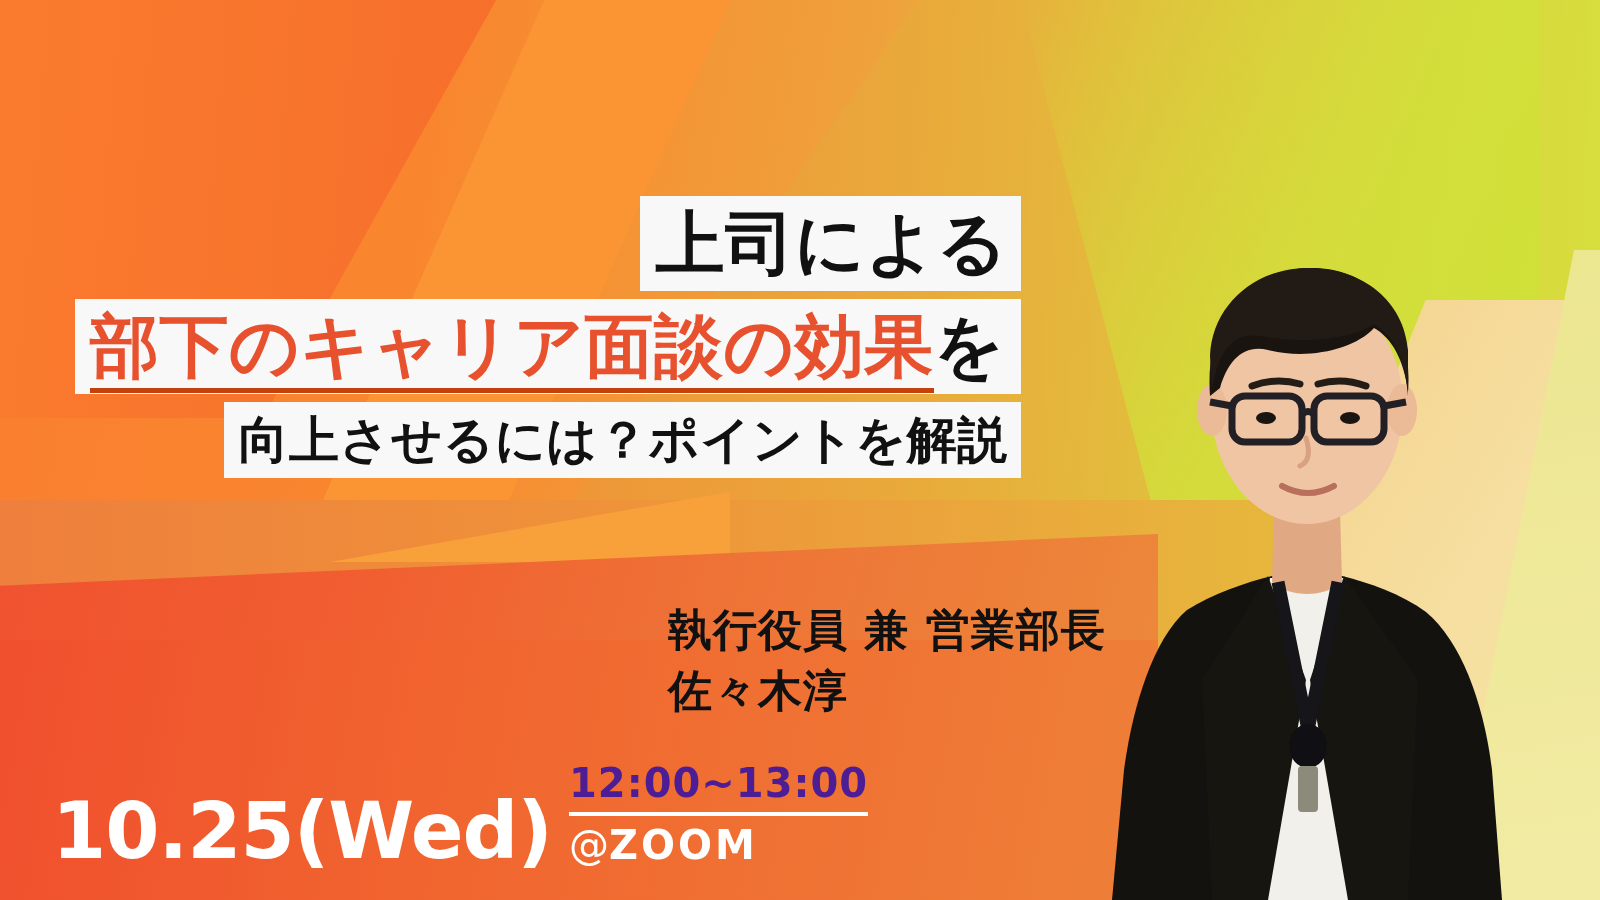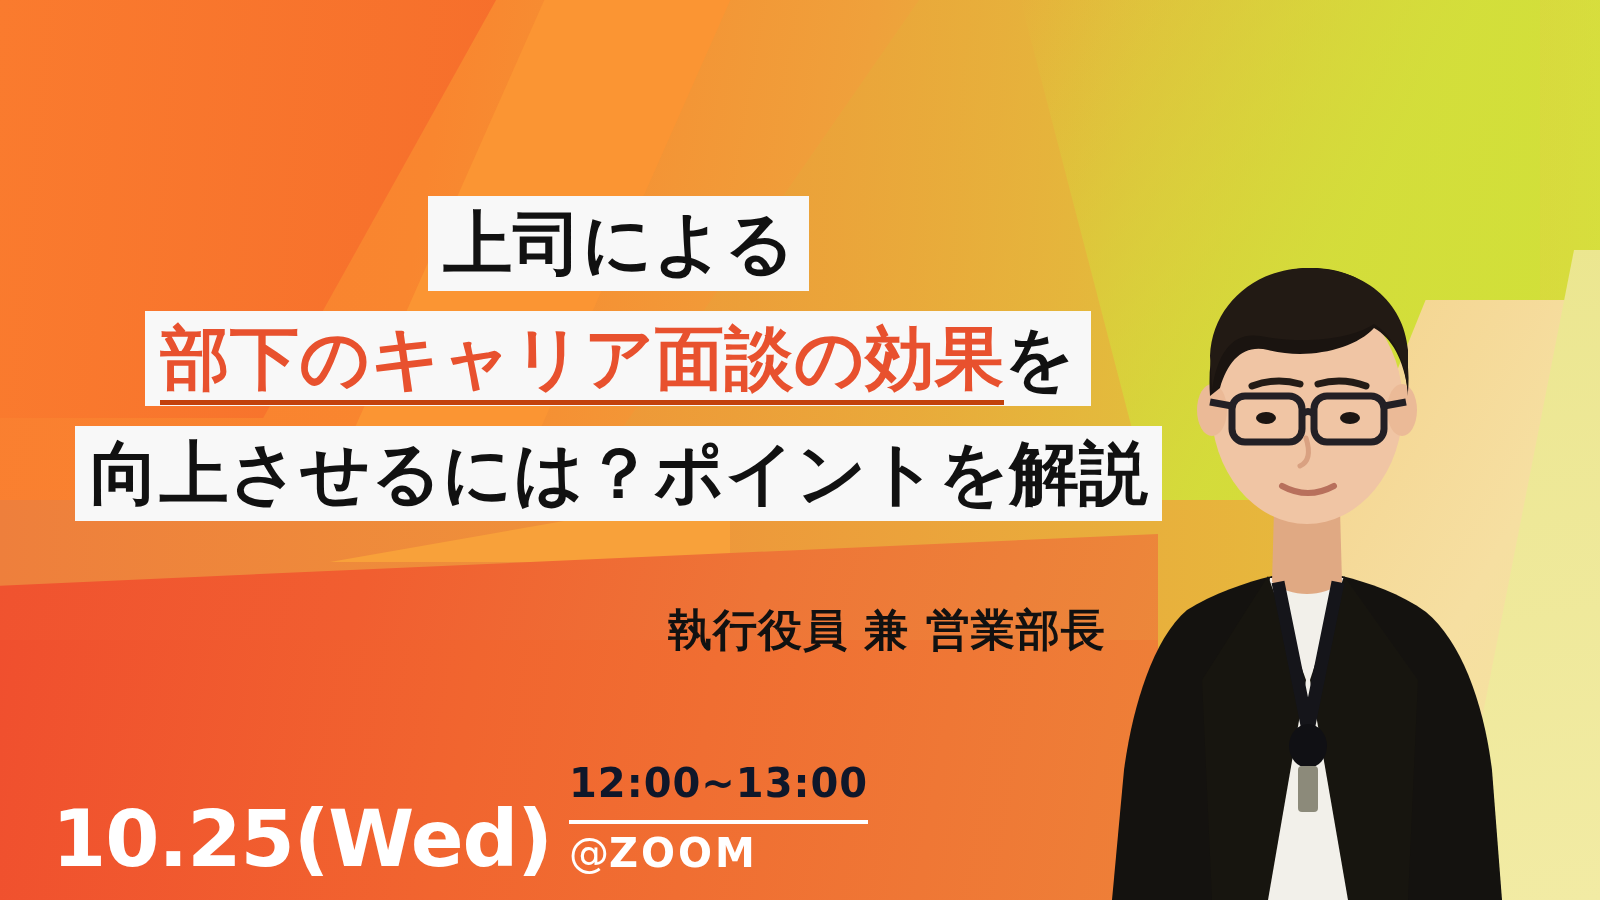--- a/index.html
+++ b/index.html
@@ -75,40 +75,40 @@
   }
   .wedge-lime {
     position:absolute; right:60px; top:-2px; width:520px; height:560px;
     background:linear-gradient(120deg,rgba(214,226,60,0.0) 0%,rgba(210,224,58,0.85) 55%,rgba(208,224,56,0.95) 100%);
     clip-path:polygon(0 0, 100% 0, 100% 62%, 28% 100%);
   }
 
   
   .title-block {
     position:absolute; left:75px; top:196px;
-    display:flex; flex-direction:column; gap:20px;
-    align-items:center;
+    display:flex; flex-direction:column; gap:8px;
+    align-items:flex-end;
   }
   .title-line {
     background:#F8F8F8;
     font-weight:bold;
     line-height:1.0;
     letter-spacing:0.5px;
     padding:13px 13px 13px 15px;
     white-space:nowrap;
     font-size:69px;
     color:#111111;
   }
   .title-line-2 { font-size:69px; padding-right:16px; }
   .title-hl {
     color:#E8512E;
     border-bottom:5px solid #c2410c;
     padding-bottom:2px;
   }
-  .title-line-3 { font-size:69px; }
+  .title-line-3 { font-size:50px; }
 
   
   .speaker {
     position:absolute; left:660px; top:600px;
     color:#111111; font-weight:bold;
     line-height:1.38; letter-spacing:1px;
     font-size:44px;
     margin-left:8px;
   }
   .speaker-name { font-size:44px; }
@@ -118,24 +118,24 @@
     position:absolute; left:52px; top:762px;
     display:flex; align-items:flex-end; gap:17px;
   }
   .date-big {
     color:#FFFFFF; font-weight:bold;
     font-size:78px; line-height:1.0;
     letter-spacing:-1px;
   }
   .dt-right { display:flex; flex-direction:column; gap:8px; padding-bottom:4px; }
   .time-text {
-    color:#0f172a; font-weight:bold; font-size:40px;
+    color:#4c1d95; font-weight:bold; font-size:40px;
     letter-spacing:1px; line-height:1.05;
     border-bottom:4px solid #FFFFFF;
-    padding-bottom:16px; width:max-content;
+    padding-bottom:8px; width:max-content;
   }
   .zoom-text {
     color:#FFFFFF; font-weight:bold; font-size:40px;
     letter-spacing:3px; line-height:1.05;
   }
   .zoom-at { font-weight:normal; letter-spacing:0px; }
 
   
   .portrait {
     position:absolute; right:78px; bottom:0;
@@ -206,20 +206,21 @@
   </div>
 
   <div class="title-block">
     <div class="title-line">上司による</div>
     <div class="title-line title-line-2"><span class="title-hl">部下のキャリア面談の効果</span><span>を</span></div>
     <div class="title-line title-line-3">向上させるには？ポイントを解説</div>
   </div>
 
   <div class="speaker">
     <div>執行役員 兼 営業部長</div>
+    <div class="speaker-name">佐々木淳</div>
   </div>
 
   <div class="datetime">
     <div class="date-big">10.25(Wed)</div>
     <div class="dt-right">
       <div class="time-text">12:00~13:00</div>
       <div class="zoom-text"><span class="zoom-at">@</span><span>ZOOM</span></div>
     </div>
   </div>
 

